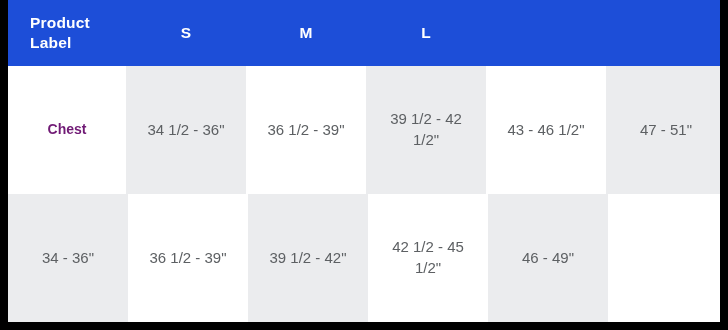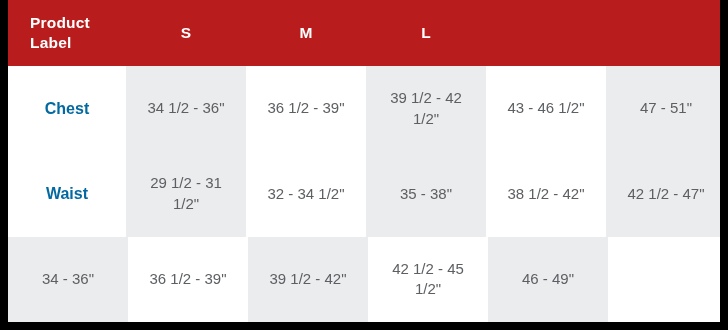--- a/index.html
+++ b/index.html
@@ -22,21 +22,21 @@
     background: #000000;
     padding: 0 8px 8px 8px;
     display: flex;
     flex-direction: column;
   }
 
   
   .chart-header {
     flex: 0 0 66px;
     height: 66px;
-    background: #b91c1c;
+    background: #1d4ed8;
     display: flex;
     align-items: center;
   }
   .chart-header .hcell {
     box-sizing: border-box;
     color: #ffffff;
     font-size: 15.5px;
     font-weight: bold;
     line-height: 1.28;
     text-align: center;
@@ -67,23 +67,23 @@
     align-items: center;
     justify-content: center;
     text-align: center;
     font-size: 15px;
     line-height: 1.38;
     color: #5d6063;
     padding: 2px 10px;
     overflow: hidden;
   }
   .chart-row .cell.label-col {
-    color: #0369a1;
+    color: #701a75;
     font-weight: bold;
-    font-size: 16px;
+    font-size: 14px;
   }
 
   
   .col-label { flex: 0 0 118px; width: 118px; }
   .col-size  { flex: 0 0 120px; width: 120px; }
 
   
   .shaded { background: #ebecee; }
   .plain  { background: #ffffff; }
 </style>
@@ -103,28 +103,20 @@
 
     <div class="chart-row">
       <div class="cell label-col col-label plain">Chest</div>
       <div class="cell col-size shaded">34 1/2 - 36"</div>
       <div class="cell col-size plain">36 1/2 - 39"</div>
       <div class="cell col-size shaded">39 1/2 - 42 1/2"</div>
       <div class="cell col-size plain">43 - 46 1/2"</div>
       <div class="cell col-size shaded">47 - 51"</div>
     </div>
 
-    <div class="chart-row">
-      <div class="cell label-col col-label plain">Waist</div>
-      <div class="cell col-size shaded">29 1/2 - 31 1/2"</div>
-      <div class="cell col-size plain">32 - 34 1/2"</div>
-      <div class="cell col-size shaded">35 - 38"</div>
-      <div class="cell col-size plain">38 1/2 - 42"</div>
-      <div class="cell col-size shaded">42 1/2 - 47"</div>
-    </div>
 
     <div class="chart-row">
       <div class="cell col-size shaded">34 - 36"</div>
       <div class="cell col-size plain">36 1/2 - 39"</div>
       <div class="cell col-size shaded">39 1/2 - 42"</div>
       <div class="cell col-size plain">42 1/2 - 45 1/2"</div>
       <div class="cell col-size shaded">46 - 49"</div>
     </div>
 
   </div>

